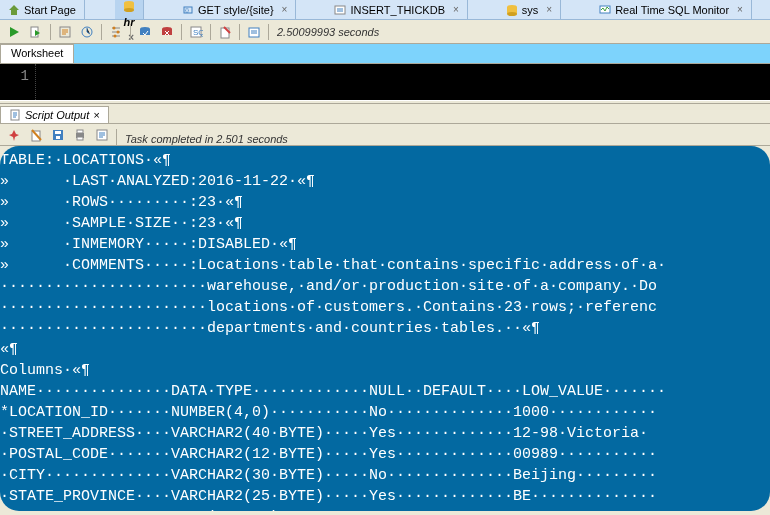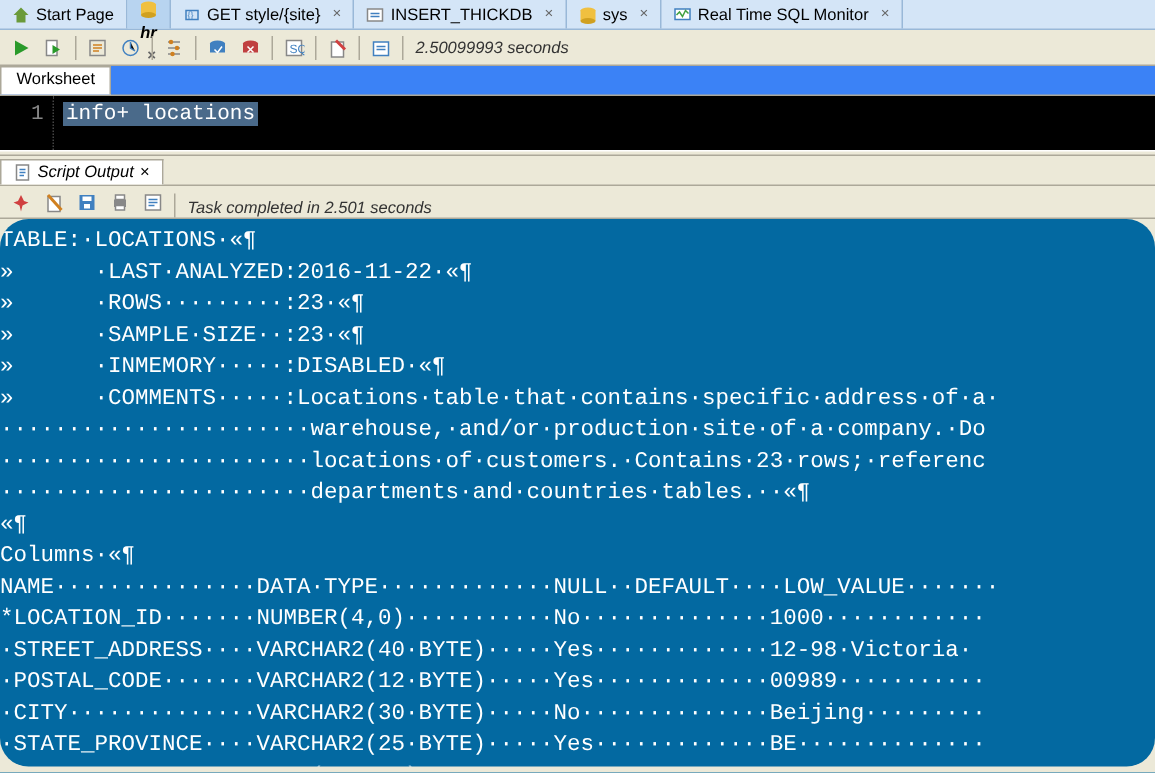--- a/index.html
+++ b/index.html
@@ -1,26 +1,26 @@
 <!DOCTYPE html>
 <html><head>
 <meta charset="utf-8">
 <style>
 * { margin: 0; padding: 0; box-sizing: border-box; }
 body { font-family: Tahoma, Arial, sans-serif; font-size: 11px; background: #ece9d8; width: 770px; height: 515px; overflow: hidden; }
-.tabbar { display: flex; background: #d4e5f7; border-bottom: 1px solid #99b8d8; height: 20px; align-items: flex-start; }
+.tabbar { display: flex; background: #d4e5f7; border-bottom: 1px solid #99b8d8; height: 20px; align-items: flex-start; gap: 30px; }
 .tab { display: flex; align-items: center; padding: 0 8px; height: 100%; border-right: 1px solid #99b8d8; cursor: pointer; gap: 4px; }
 .tab.active { background: #b8d4f0; font-weight: bold; font-style: italic; flex-direction: column; }
 .tab .icon { width: 12px; height: 12px; display: inline-block; }
 .tab .close-x { margin-left: 4px; color: #666; font-size: 10px; }
 .toolbar { display: flex; align-items: center; background: #ece9d8; height: 24px; padding: 0 4px; gap: 2px; border-bottom: 1px solid #aca899; }
 .tool-btn { width: 20px; height: 20px; display: flex; align-items: center; justify-content: center; cursor: pointer; }
 .sep { width: 1px; height: 16px; background: #aca899; margin: 0 2px; }
 .status-text { margin-left: 4px; color: #333; font-style: italic; }
-.subtabs { display: flex; background: #3b82f6; height: 20px; border-bottom: 1px solid #aca899; }
+.subtabs { display: flex; background: #7dd3fc; height: 20px; border-bottom: 1px solid #aca899; }
 .subtab { padding: 2px 10px; border: 1px solid #aca899; border-bottom: none; background: #f5f3eb; margin-right: -1px; cursor: pointer; }
 .subtab.active { background: #fff; }
 .editor { background: #000; height: 36px; display: flex; }
 .gutter { width: 36px; background: #000; color: #888; text-align: right; padding: 4px 6px 0 0; font-family: 'Courier New', monospace; font-size: 14px; border-right: 1px dotted #444; }
 .editor-text { padding: 4px 6px; font-family: 'Courier New', monospace; font-size: 14px; color: #ccc; }
 .editor-text .sel { background: #4a6a8a; color: #fff; padding: 0 2px; }
 .splitter { height: 4px; background: #ece9d8; border-top: 1px solid #fff; border-bottom: 1px solid #aca899; }
 .output-tabbar { display: flex; background: #ece9d8; height: 20px; border-bottom: 1px solid #aca899; align-items: flex-end; font-style: italic; }
 .output-tab { padding: 2px 8px; border: 1px solid #aca899; border-bottom: none; background: #fff; display: flex; align-items: center; gap: 4px; }
 .output-toolbar { display: flex; align-items: flex-end; background: #ece9d8; height: 22px; padding: 0 4px; gap: 2px; border-bottom: 1px solid #aca899; }
@@ -166,21 +166,20 @@
   <span class="sep"></span>
   <span class="status-text">2.50099993 seconds</span>
 </div>
 
 <div class="subtabs">
   <div class="subtab active"><span>Worksheet</span></div>
 </div>
 
 <div class="editor">
   <div class="gutter"><span>1</span></div>
-  <div class="editor-text"><span class="sel">info+ locations</span></div>
 </div>
 
 <div class="splitter"></div>
 
 <div class="output-tabbar">
   <div class="output-tab">
     <span class="icon">
         <svg width="12" height="12">
           <rect x="2" y="1" width="8" height="10" fill="#fff" stroke="#888"></rect>
           <path d="M4 4 L8 4 M4 6 L8 6 M4 8 L7 8" stroke="#4080c0"></path>

